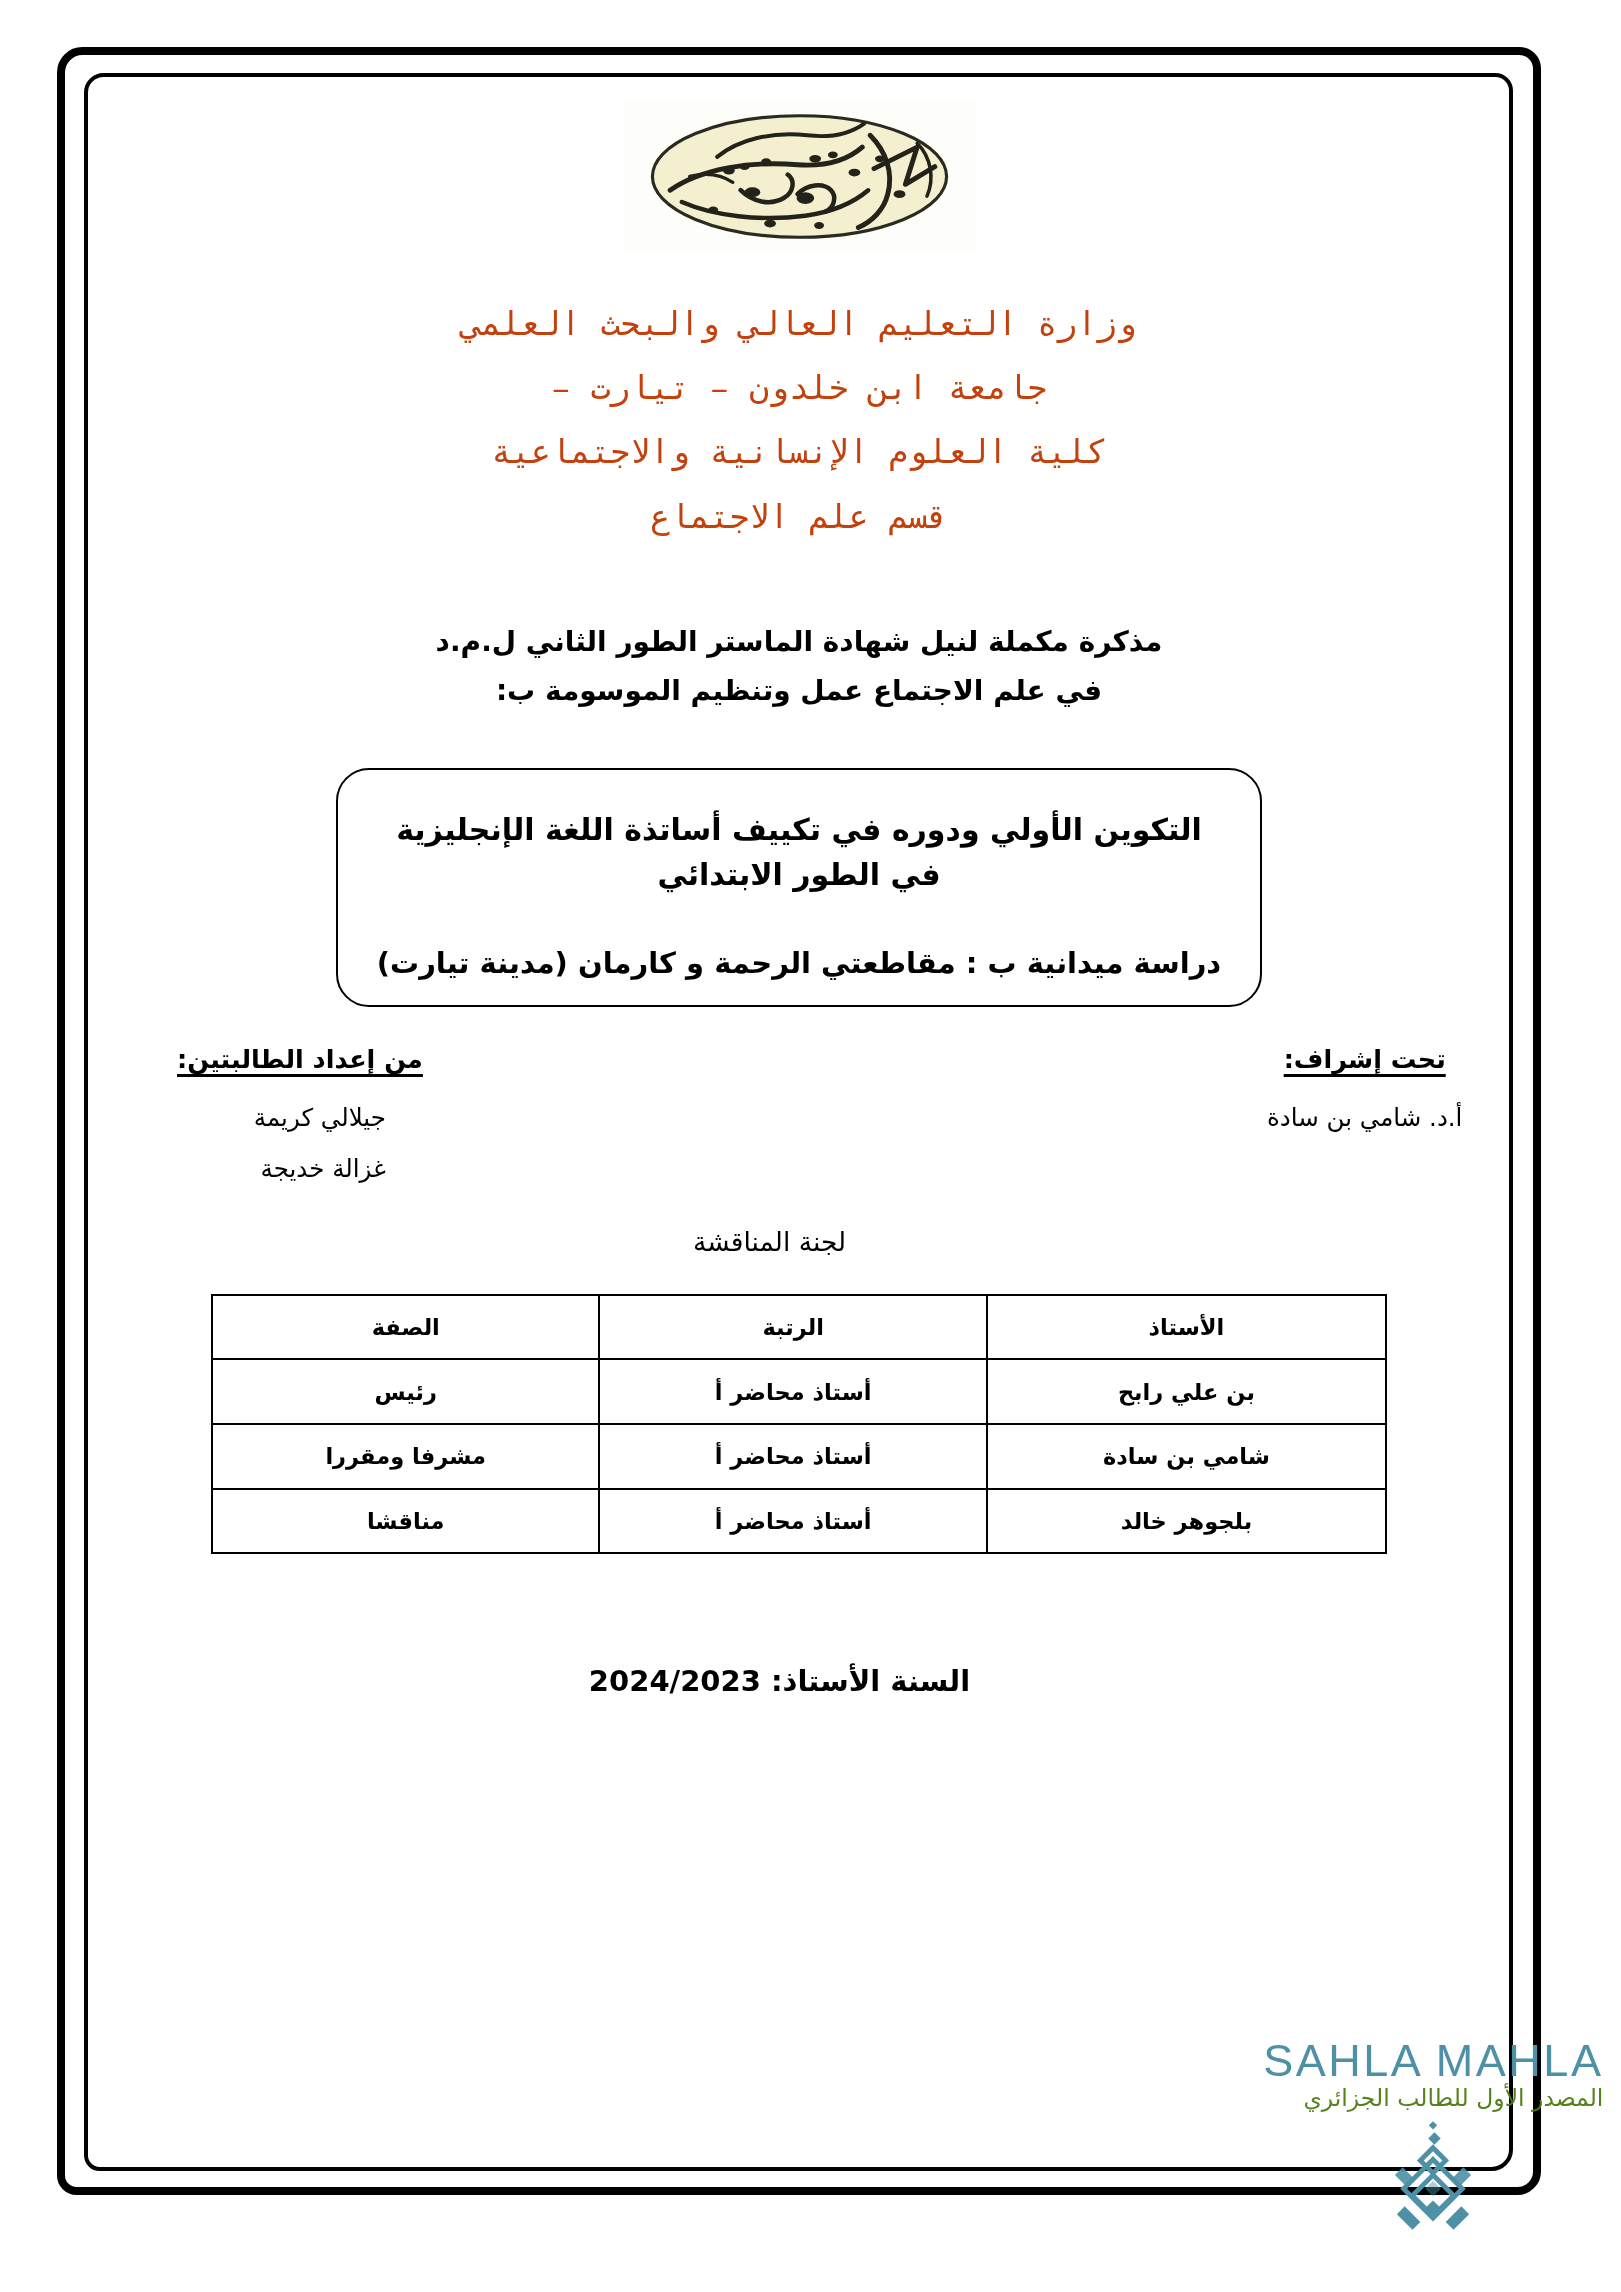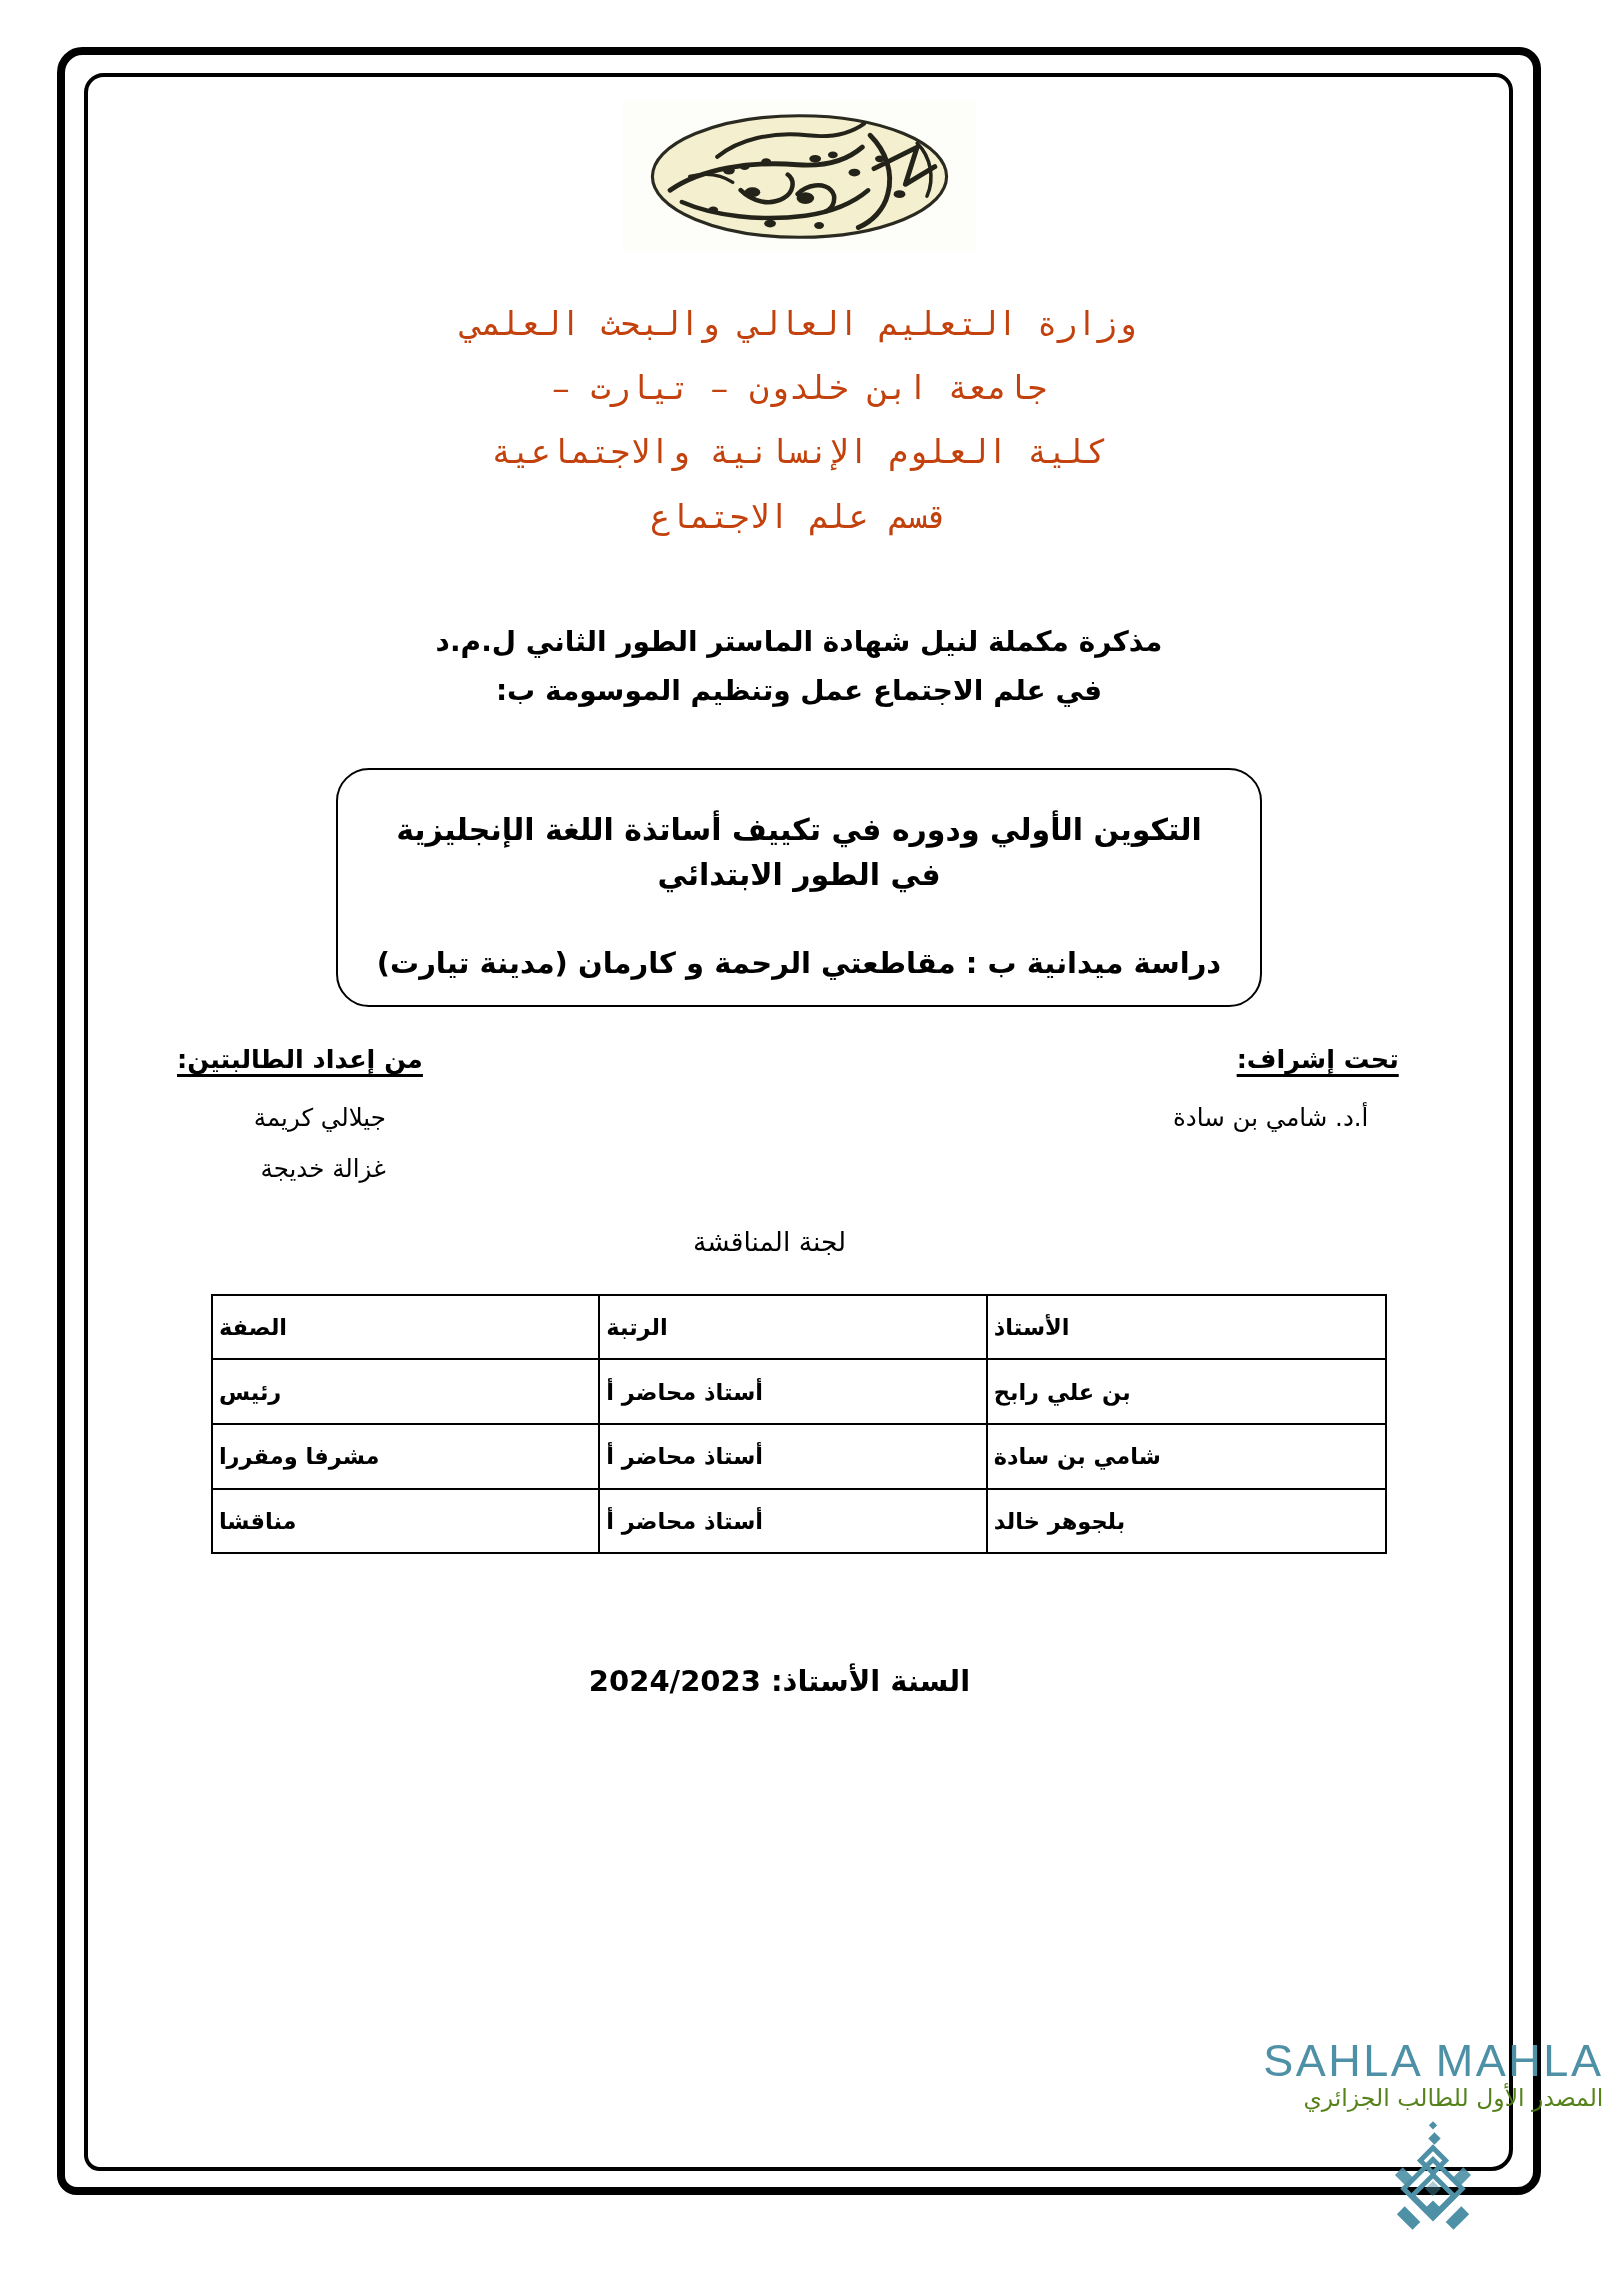--- a/index.html
+++ b/index.html
@@ -139,21 +139,21 @@
     white-space: nowrap;
   }
   .people-name {
     font-size: 24.5px;
     font-weight: 400;
     margin-top: 29px;
     white-space: nowrap;
   }
   .people-name + .people-name { margin-top: 21.6px; }
 
-  .sup-offset { margin-right: 94px; }
+  .sup-offset { }
   .stu-offset { margin-right: 37px; }
 
   
   .committee-heading {
     margin-top: 43px;
     text-align: center;
     font-size: 26.5px;
     font-weight: 400;
     padding-right: 59px;
   }
@@ -161,21 +161,21 @@
   table.committee {
     margin: 37px auto 0 auto;
     width: 1176px;
     border-collapse: collapse;
     table-layout: fixed;
     direction: rtl;
   }
   table.committee th,
   table.committee td {
     border: 2px solid #000;
-    text-align: left;
+    text-align: center;
     font-size: 22.5px;
     font-weight: 700;
     padding: 10.8px 5.9px;
     height: 41px;
   }
   table.committee col.c-prof { width: 34%; }
   table.committee col.c-rank { width: 33%; }
   table.committee col.c-role { width: 33%; }
 
   

